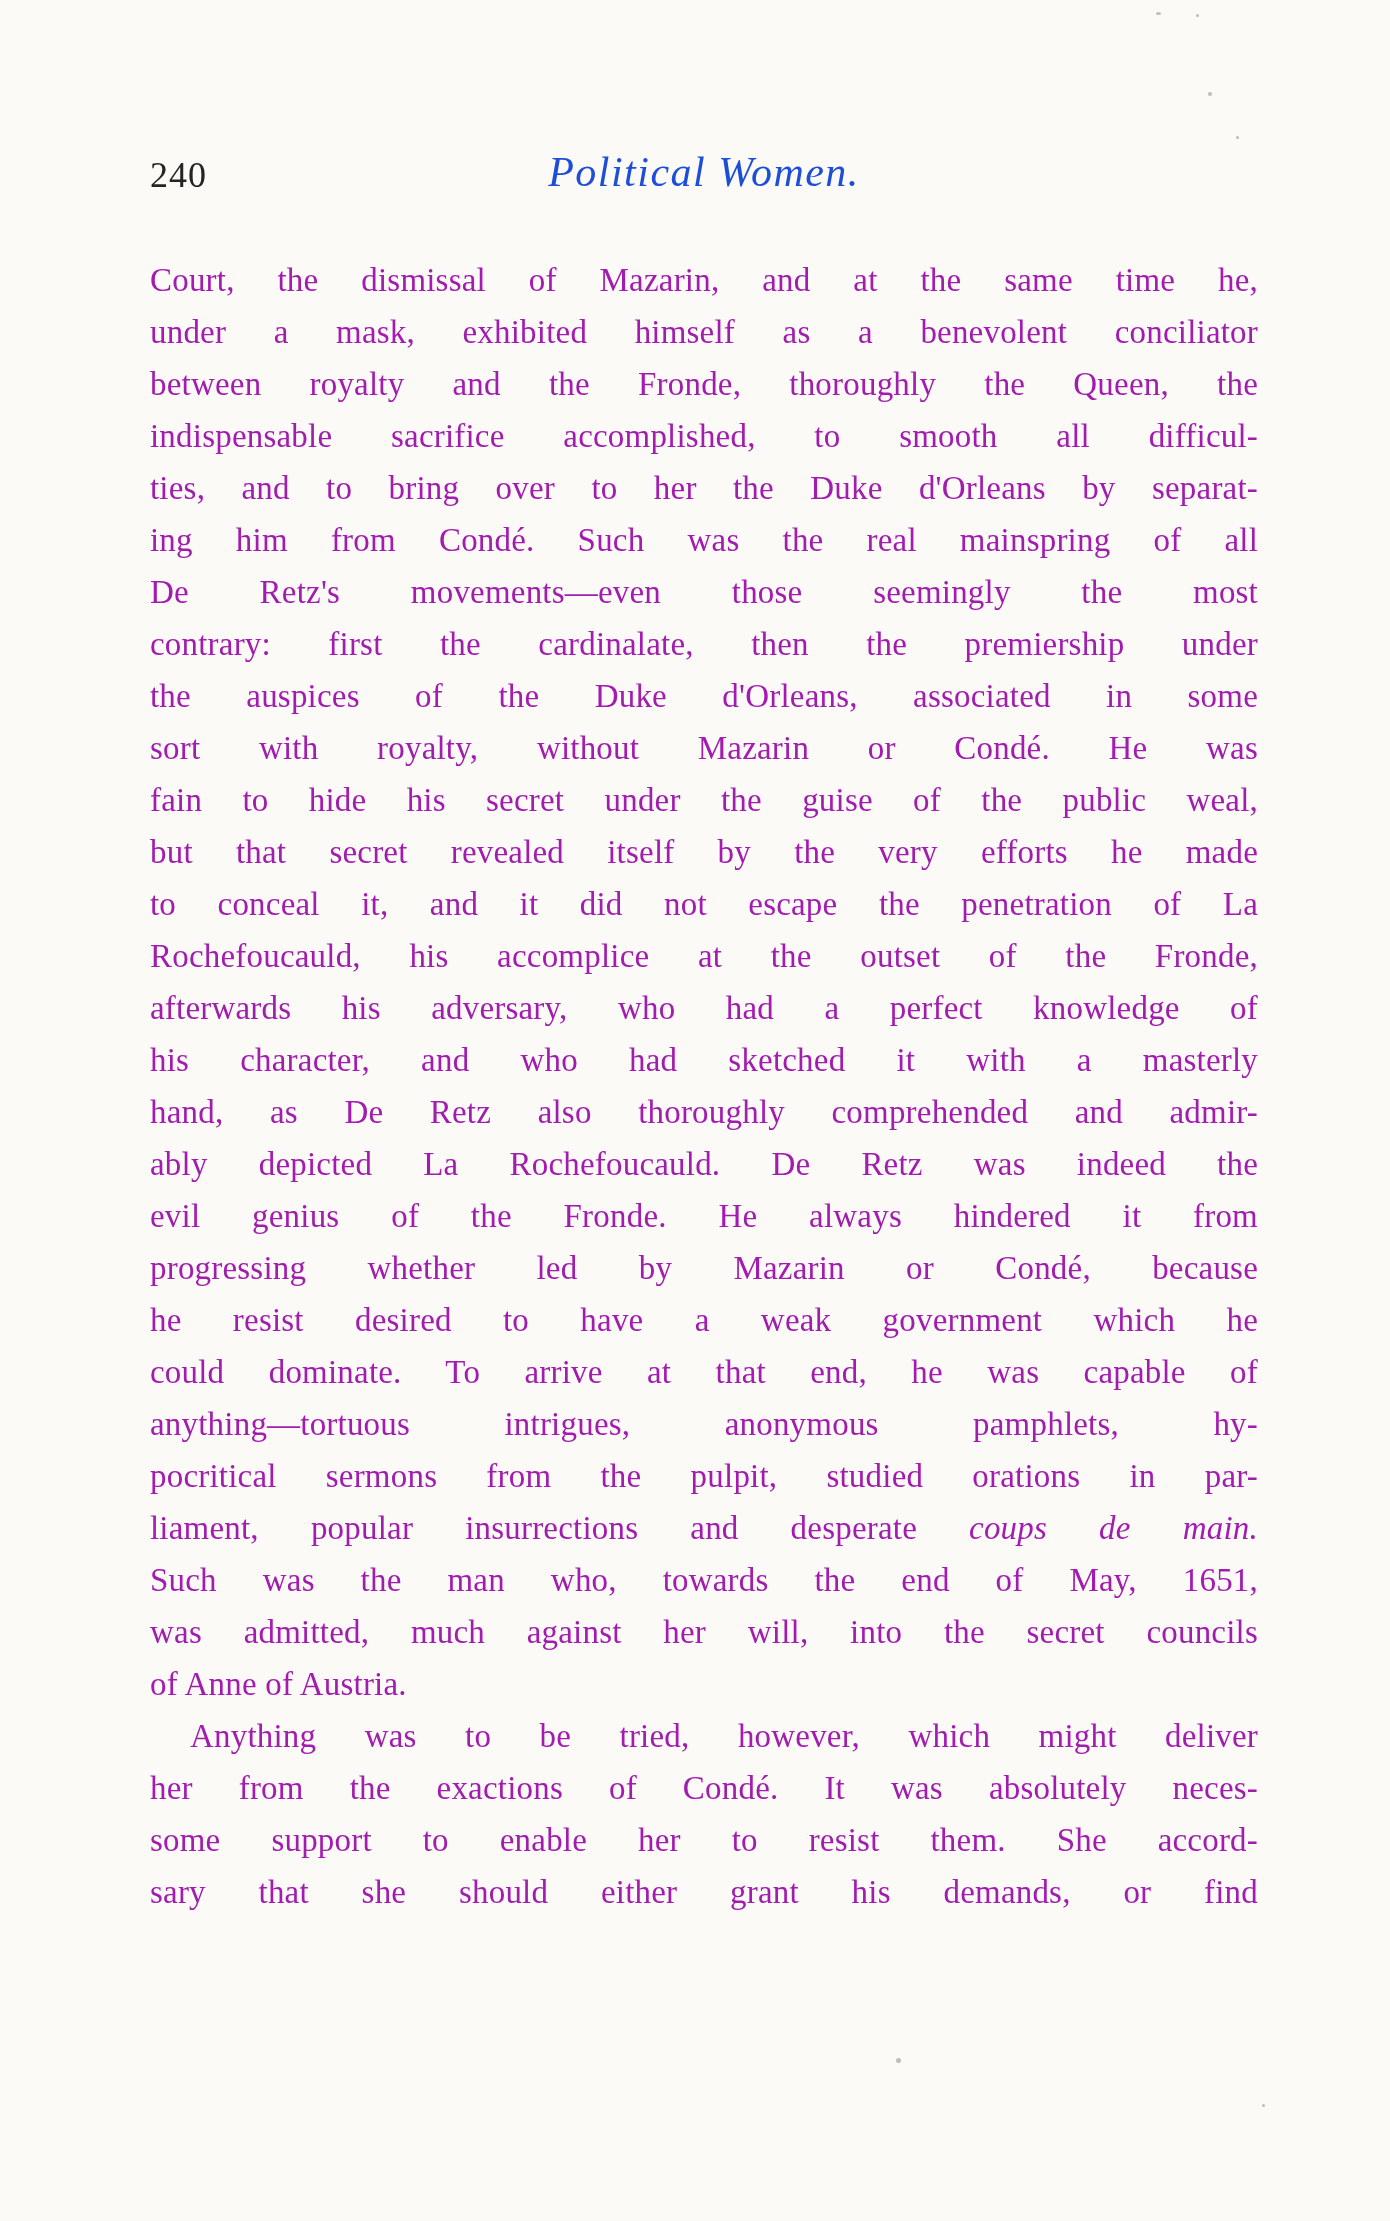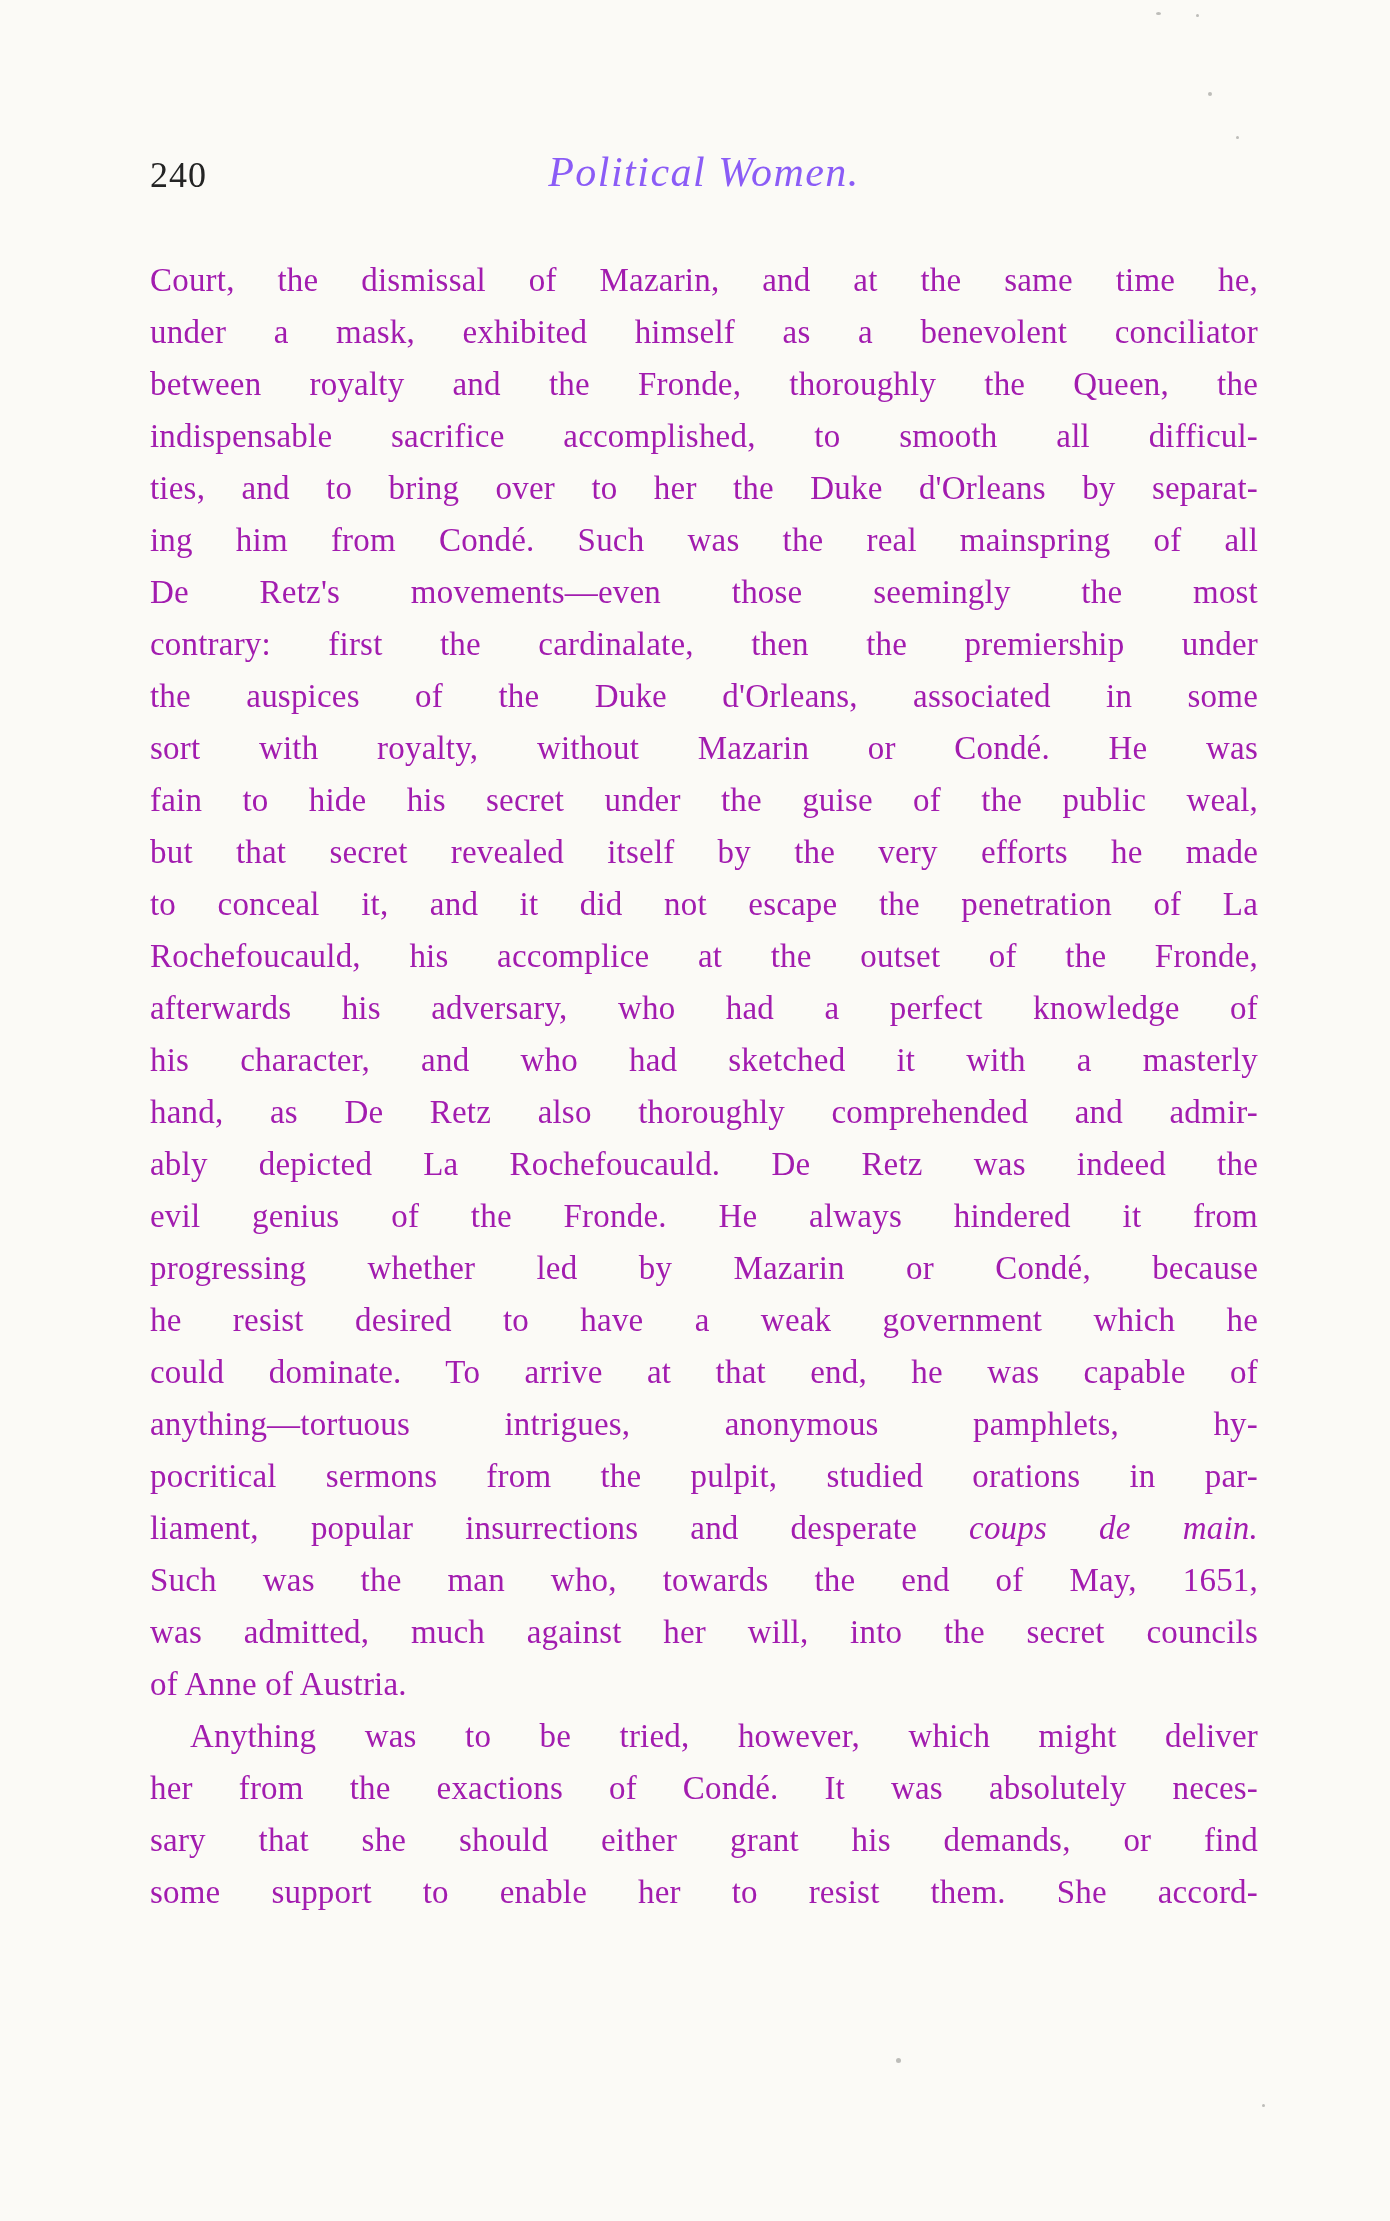--- a/index.html
+++ b/index.html
@@ -35,21 +35,21 @@
     font-size: 36px;
     letter-spacing: 1px;
     color: #242424;
   }
   .running-title {
     display: block;
     text-align: center;
     font-style: italic;
     font-size: 42px;
     letter-spacing: 1.5px;
-    color: #8b5cf6;
+    color: #1d4ed8;
   }
   .text-block {
     margin-top: 44px;
     font-size: 33px;
     line-height: 52px;
     color: #a21caf;
   }
   .paragraph { margin: 0; }
   .line {
     text-align: justify;
@@ -123,19 +123,19 @@
           <div class="line j"><span>anything—tortuous intrigues, anonymous pamphlets, hy-</span></div>
           <div class="line j"><span>pocritical sermons from the pulpit, studied orations in par-</span></div>
           <div class="line j"><span>liament, popular insurrections and desperate </span><span class="it">coups de main.</span></div>
           <div class="line j"><span>Such was the man who, towards the end of May, 1651,</span></div>
           <div class="line j"><span>was admitted, much against her will, into the secret councils</span></div>
           <div class="line"><span>of Anne of Austria.</span></div>
         </div>
         <div class="paragraph">
           <div class="line j indent"><span>Anything was to be tried, however, which might deliver</span></div>
           <div class="line j"><span>her from the exactions of Condé. It was absolutely neces-</span></div>
+          <div class="line j"><span>some support to enable her to resist them. She accord-</span></div>
           <div class="line j"><span>sary that she should either grant his demands, or find</span></div>
-          <div class="line j"><span>some support to enable her to resist them. She accord-</span></div>
         </div>
       </main>
 
   </div>
 </div>
 
 </body></html>

